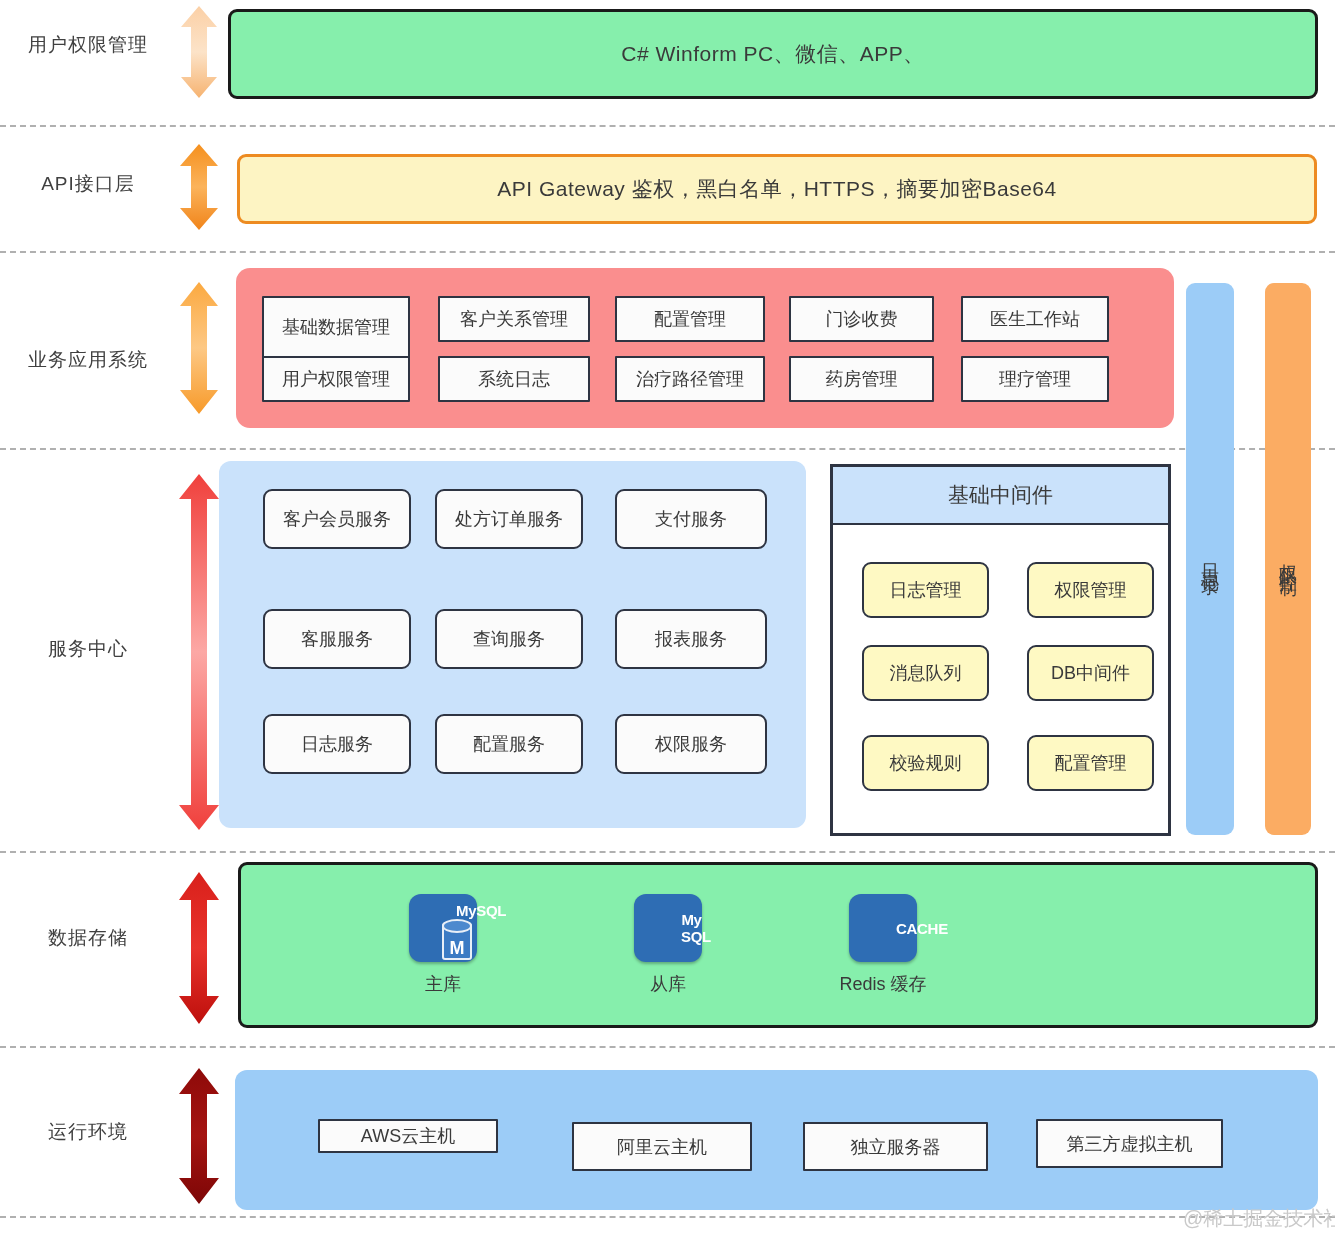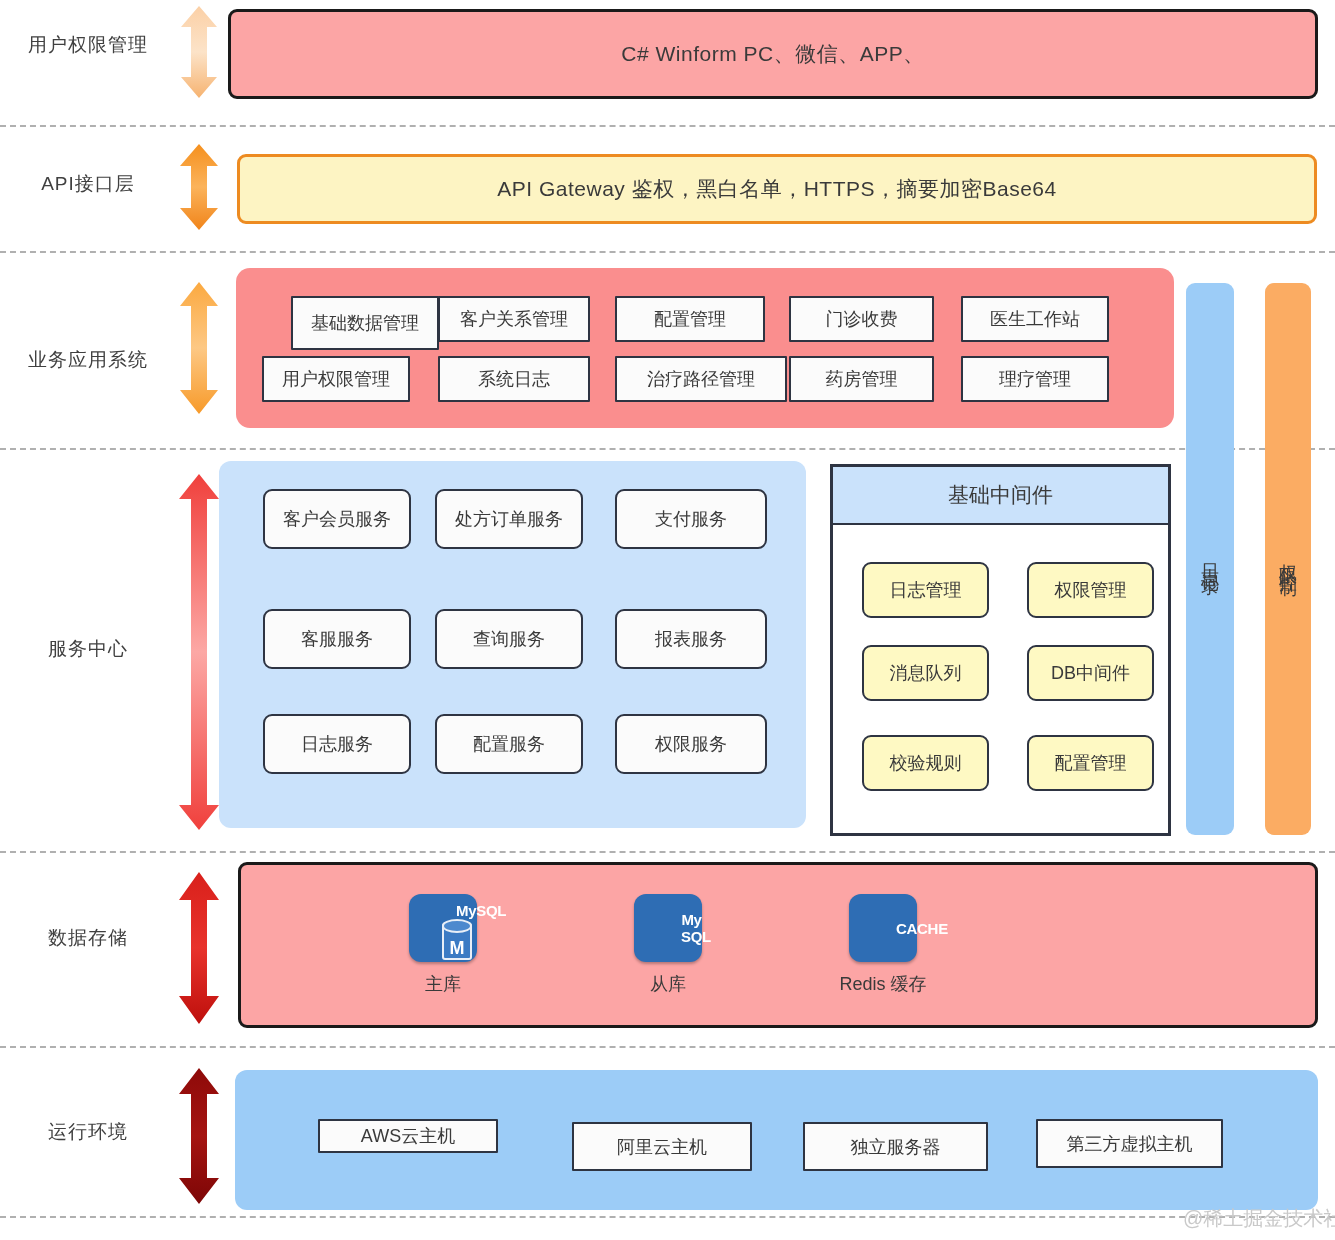--- a/index.html
+++ b/index.html
@@ -30,21 +30,21 @@
   }
 
   
   .arrow { position: absolute; }
   .arrow svg { display: block; }
 
   
   .panel { position: absolute; }
 
   .white-box {
-    background: #fca5a5;
+    background: #86efac;
     border: 3px solid #1a1a1a;
     border-radius: 9px;
     display: flex; align-items: center; justify-content: center;
   }
   .yellow-box {
     background: #FDF4C3;
     border: 3px solid #ED8B21;
     border-radius: 9px;
     display: flex; align-items: center; justify-content: center;
   }
@@ -264,29 +264,29 @@
   <div class="panel white-box" style="left:228px; top:9px; width:1090px; height:90px;">
     <span class="headline">C#  Winform PC、微信、APP、</span>
   </div>
 
   <div class="panel yellow-box" style="left:237px; top:154px; width:1080px; height:70px;">
     <span class="headline">API Gateway 鉴权，黑白名单，HTTPS，摘要加密Base64</span>
   </div>
 
   <div class="panel pink-panel" style="left:236px; top:268px; width:938px; height:160px;">
 
-    <div class="chip sq" style="left:26px;  top:28px; width:148px; height:54px;margin-left:29px;">基础数据管理</div>
+    <div class="chip sq" style="left:26px;  top:28px; width:148px; height:62px;">基础数据管理</div>
     <div class="chip sq" style="left:202px; top:28px; width:152px; height:46px;">客户关系管理</div>
     <div class="chip sq" style="left:379px; top:28px; width:150px; height:46px;">配置管理</div>
     <div class="chip sq" style="left:553px; top:28px; width:145px; height:46px;">门诊收费</div>
     <div class="chip sq" style="left:725px; top:28px; width:148px; height:46px;">医生工作站</div>
 
     <div class="chip sq" style="left:26px;  top:88px; width:148px; height:46px;">用户权限管理</div>
     <div class="chip sq" style="left:202px; top:88px; width:152px; height:46px;">系统日志</div>
-    <div class="chip sq" style="left:379px; top:88px; width:172px; height:46px;">治疗路径管理</div>
+    <div class="chip sq" style="left:379px; top:88px; width:150px; height:46px;">治疗路径管理</div>
     <div class="chip sq" style="left:553px; top:88px; width:145px; height:46px;">药房管理</div>
     <div class="chip sq" style="left:725px; top:88px; width:148px; height:46px;">理疗管理</div>
   </div>
 
   <div class="panel blue-panel" style="left:219px; top:461px; width:587px; height:367px;">
 
     <div class="chip rd" style="left:44px;  top:28px; width:148px; height:60px;">客户会员服务</div>
     <div class="chip rd" style="left:216px; top:28px; width:148px; height:60px;">处方订单服务</div>
     <div class="chip rd" style="left:396px; top:28px; width:152px; height:60px;">支付服务</div>
 

